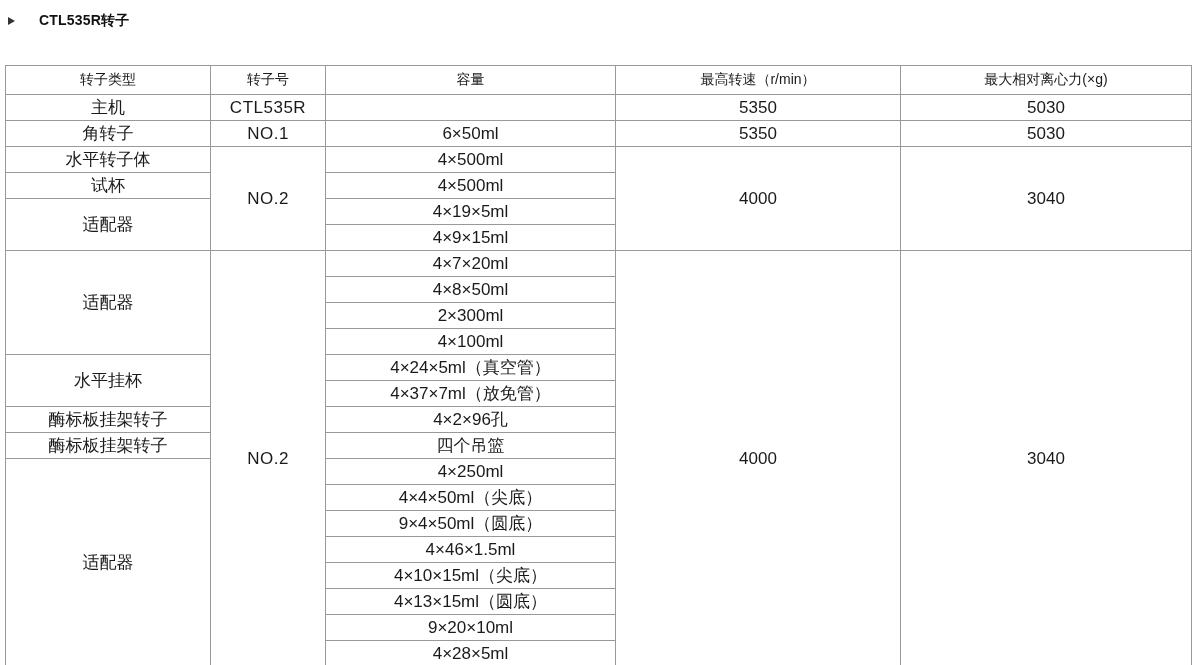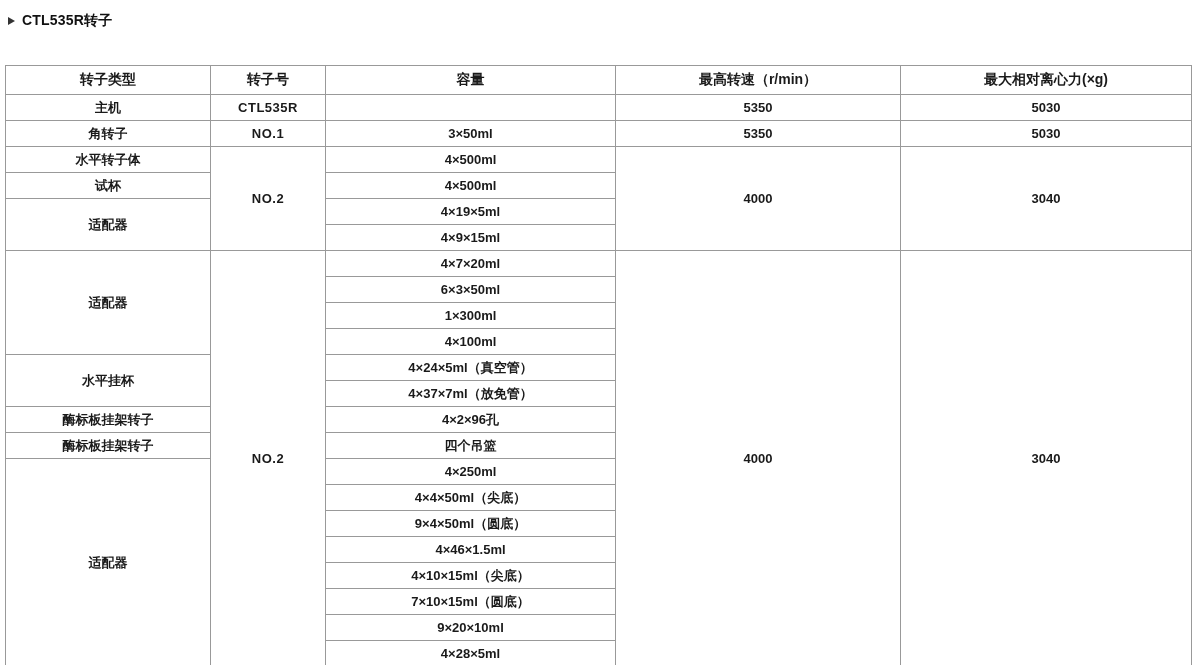--- a/index.html
+++ b/index.html
@@ -11,21 +11,21 @@
     width: 1196px;
     height: 665px;
     font-family: "Liberation Sans", "DejaVu Sans", sans-serif;
     color: #1a1a1a;
     overflow: hidden;
   }
 
   .page-title {
     display: flex;
     align-items: center;
-    gap: 7px;
+    gap: 24px;
     padding: 12px 0 0 8px;
     font-size: 14px;
     font-weight: bold;
     color: #111111;
     letter-spacing: 0.2px;
   }
   .page-title .tri {
     width: 0;
     height: 0;
     border-left: 7px solid #333333;
@@ -49,27 +49,26 @@
   table.spec td {
     border: 1px solid #999999;
     text-align: center;
     vertical-align: middle;
     padding: 0;
     color: #1a1a1a;
     font-weight: normal;
   }
   table.spec th {
     height: 28px;
-    font-weight: bold;
+    font-weight: normal;
     font-size: 14px;
   }
   table.spec td {
     height: 25px;
-    font-size: 13px;
-    font-weight: bold;
+    font-size: 17px;
   }
   .col-type   { width: 205px; }
   .col-no     { width: 115px; }
   .col-cap    { width: 290px; }
   .col-speed  { width: 285px; }
   .col-rcf    { width: 291px; }
 
   .rot-no { letter-spacing: 0.5px; }
 </style>
 </head>
@@ -104,21 +103,21 @@
         <td>主机</td>
         <td class="rot-no">CTL535R</td>
         <td></td>
         <td>5350</td>
         <td>5030</td>
       </tr>
 
       <tr>
         <td>角转子</td>
         <td class="rot-no">NO.1</td>
-        <td>3×50ml</td>
+        <td>6×50ml</td>
         <td>5350</td>
         <td>5030</td>
       </tr>
 
       <tr>
         <td>水平转子体</td>
         <td class="rot-no" rowspan="4">NO.2</td>
         <td>4×500ml</td>
         <td rowspan="4">4000</td>
         <td rowspan="4">3040</td>
@@ -136,24 +135,24 @@
       </tr>
 
       <tr>
         <td rowspan="4">适配器</td>
         <td class="rot-no" rowspan="16">NO.2</td>
         <td>4×7×20ml</td>
         <td rowspan="16">4000</td>
         <td rowspan="16">3040</td>
       </tr>
       <tr>
-        <td>6×3×50ml</td>
+        <td>4×8×50ml</td>
       </tr>
       <tr>
-        <td>1×300ml</td>
+        <td>2×300ml</td>
       </tr>
       <tr>
         <td>4×100ml</td>
       </tr>
       <tr>
         <td rowspan="2">水平挂杯</td>
         <td>4×24×5ml（真空管）</td>
       </tr>
       <tr>
         <td>4×37×7ml（放免管）</td>
@@ -176,21 +175,21 @@
       <tr>
         <td>9×4×50ml（圆底）</td>
       </tr>
       <tr>
         <td>4×46×1.5ml</td>
       </tr>
       <tr>
         <td>4×10×15ml（尖底）</td>
       </tr>
       <tr>
-        <td>7×10×15ml（圆底）</td>
+        <td>4×13×15ml（圆底）</td>
       </tr>
       <tr>
         <td>9×20×10ml</td>
       </tr>
       <tr>
         <td>4×28×5ml</td>
       </tr>
     </tbody>
   </table>
 </div>

